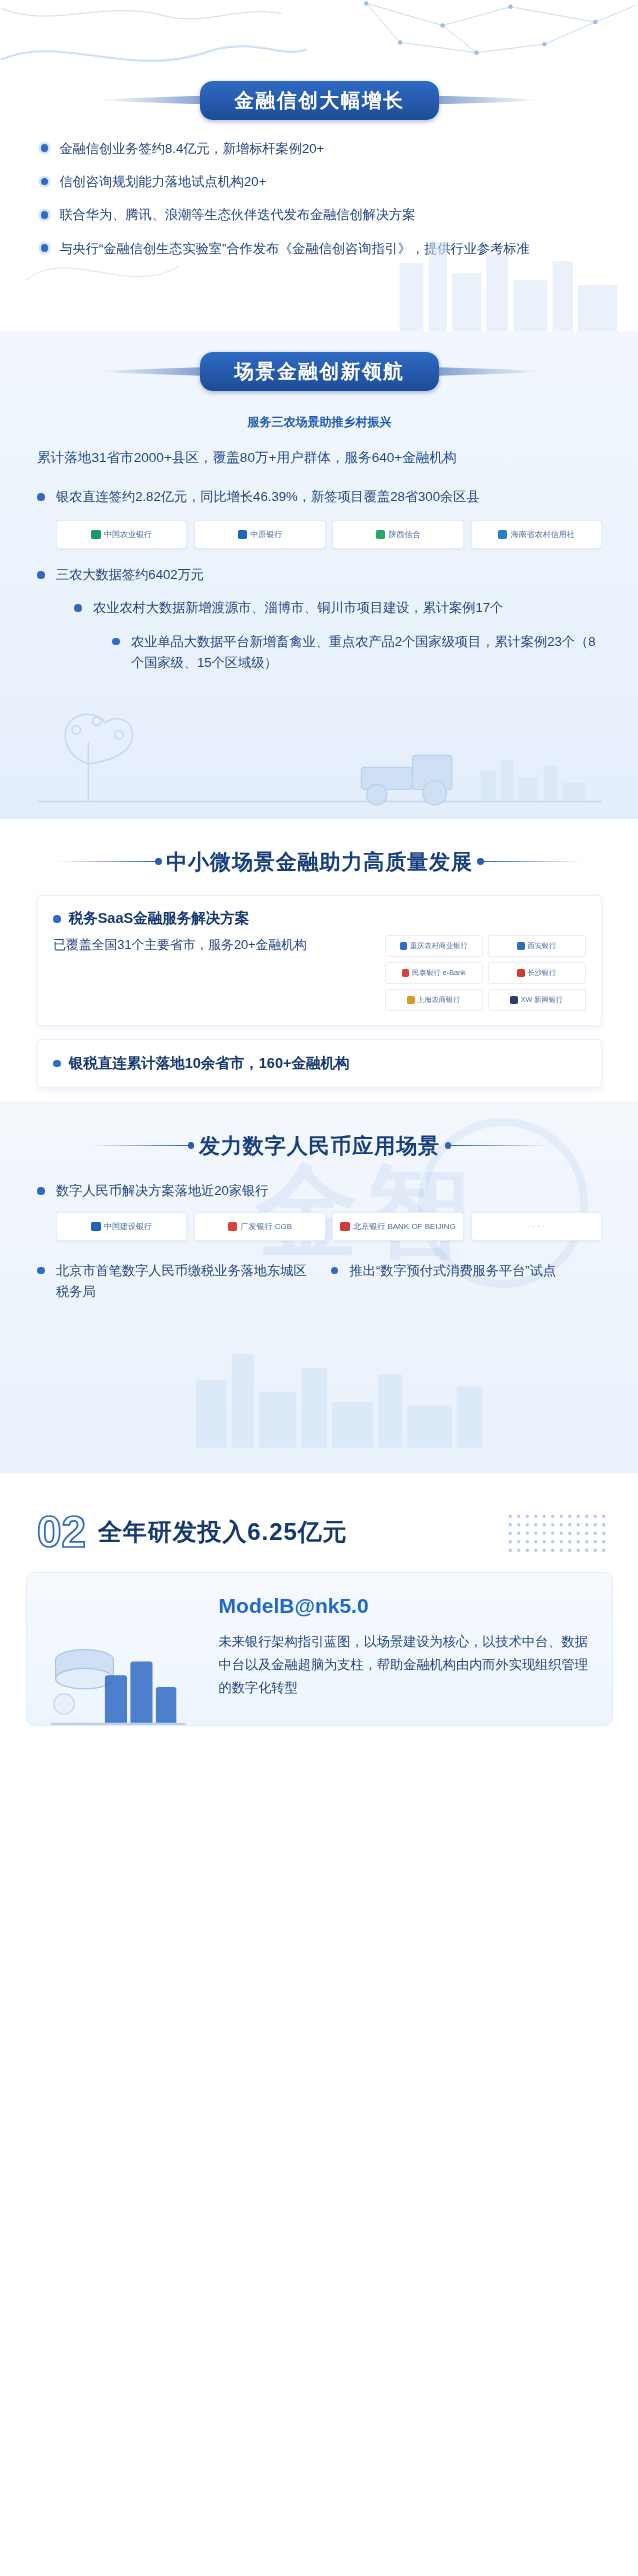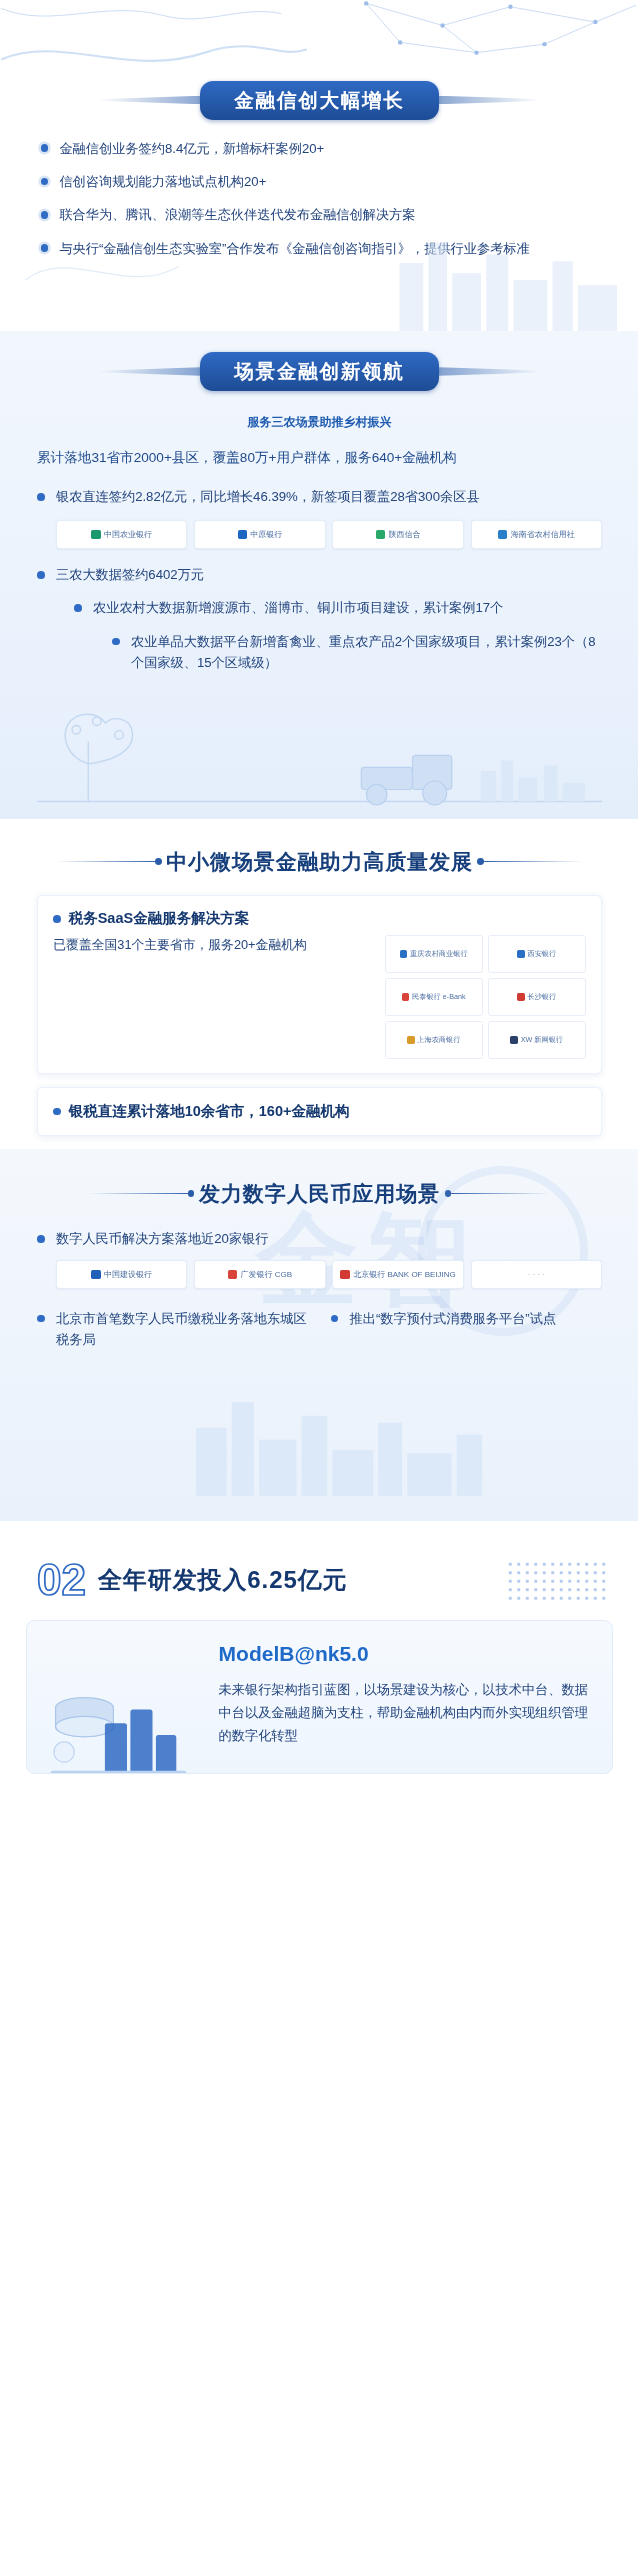--- a/index.html
+++ b/index.html
@@ -190,21 +190,21 @@
   }
   .card-row { display: flex; gap: 12px; align-items: flex-start; }
   .card-text { font-size: 12.8px; line-height: 1.6; color: #23457e; flex: 1; }
   .mini-logos {
     width: 201px;
     display: grid;
     grid-template-columns: 1fr 1fr;
     gap: 5.1px;
   }
   .mini-chip {
-    height: 38px;
+    height: 22px;
     border: 0.9px solid #e8eef8;
     border-radius: 2.6px;
     background: #fff;
     display: flex; align-items: center; justify-content: center; gap: 2.6px;
     font-size: 7.2px; color: #4d6fa3;
     overflow: hidden; white-space: nowrap;
   }
   .mini-chip .dot { width: 7.7px; height: 7.7px; border-radius: 1.7px; flex: none; }
 
   

